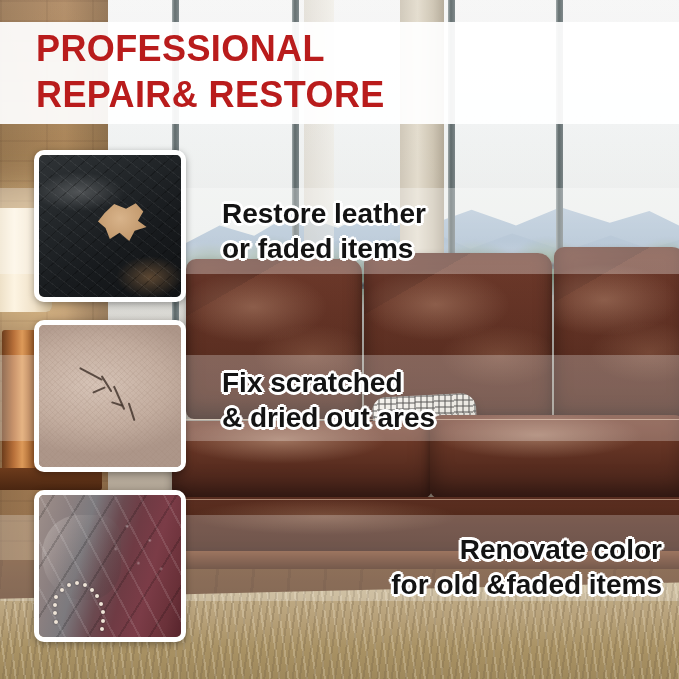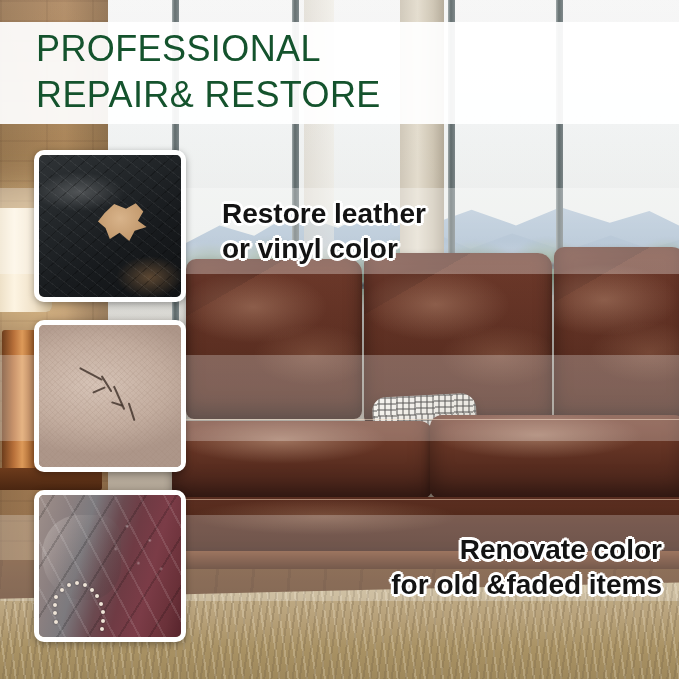--- a/index.html
+++ b/index.html
@@ -234,24 +234,24 @@
   .band-1      { top: 188px; height: 86px;  background: rgba(255,255,255,.30); }
   .band-2      { top: 355px; height: 86px;  background: rgba(255,255,255,.26); }
   .band-3      { top: 515px; height: 86px;  background: rgba(255,255,255,.24); }
 
   
   .headline {
     position: absolute;
     left: 36px; top: 26px;
     width: 600px;
     font-size: 36px;
-    font-weight: 400;
+    font-weight: 700;
     letter-spacing: .4px;
     line-height: 1.28;
-    color: #14532d;
+    color: #b91c1c;
     white-space: pre-line;
   }
 
   
   .caption {
     position: absolute;
     left: 222px;
     width: 440px;
     font-size: 28px;
     font-weight: 700;
@@ -418,34 +418,36 @@
   <div class="headline">PROFESSIONAL
 REPAIR&amp; RESTORE</div>
 
   <div class="thumb thumb-1">
     <div class="thumb-inner t1">
       <div class="t1-crack"></div>
       <div class="t1-patch"></div>
     </div>
   </div>
   <div class="caption cap-1">Restore leather
-or vinyl color</div>
+or faded items</div>
 
   <div class="thumb thumb-2">
     <div class="thumb-inner t2">
       <div class="t2-crack">
         <span style="left:2%;  top:14%; width:30%; height:2px; transform:rotate(28deg);"></span>
         <span style="left:24%; top:26%; width:22%; height:2px; transform:rotate(58deg);"></span>
         <span style="left:34%; top:44%; width:30%; height:2px; transform:rotate(66deg);"></span>
         <span style="left:52%; top:62%; width:22%; height:2px; transform:rotate(72deg);"></span>
         <span style="left:18%; top:34%; width:16%; height:2px; transform:rotate(-24deg);"></span>
         <span style="left:40%; top:52%; width:14%; height:2px; transform:rotate(18deg);"></span>
       </div>
     </div>
   </div>
+  <div class="caption cap-2">Fix scratched
+&amp; dried out ares</div>
 
   <div class="thumb thumb-3">
     <div class="thumb-inner t3">
       <div class="t3-roll"></div>
       <div class="t3-tuft"></div>
       <div class="t3-studs">
         <i style="left:4%;  top:34%;"></i>
         <i style="left:11%; top:22%;"></i>
         <i style="left:19%; top:14%;"></i>
         <i style="left:28%; top:11%;"></i>

